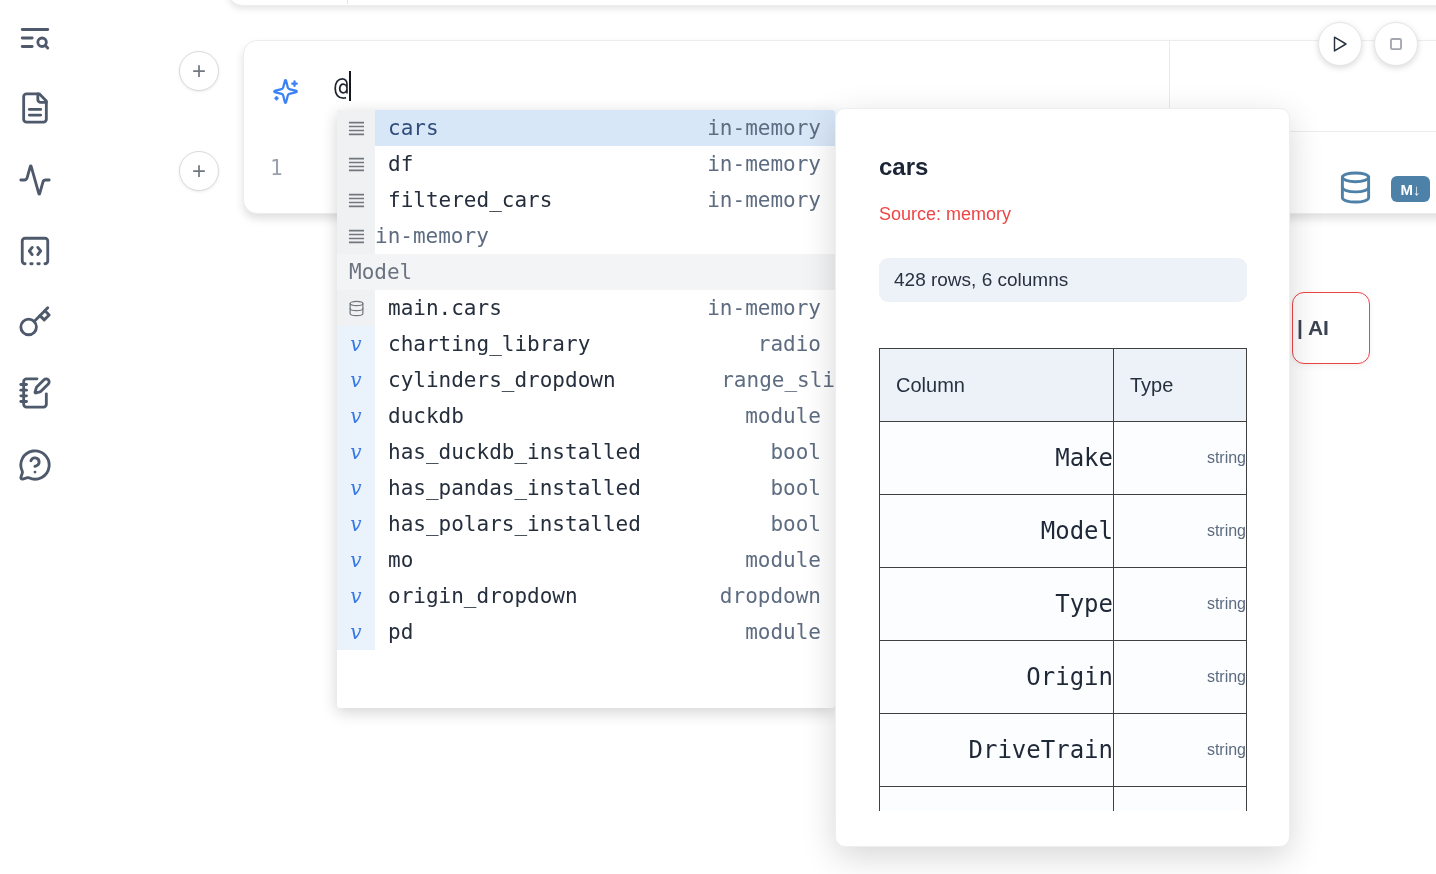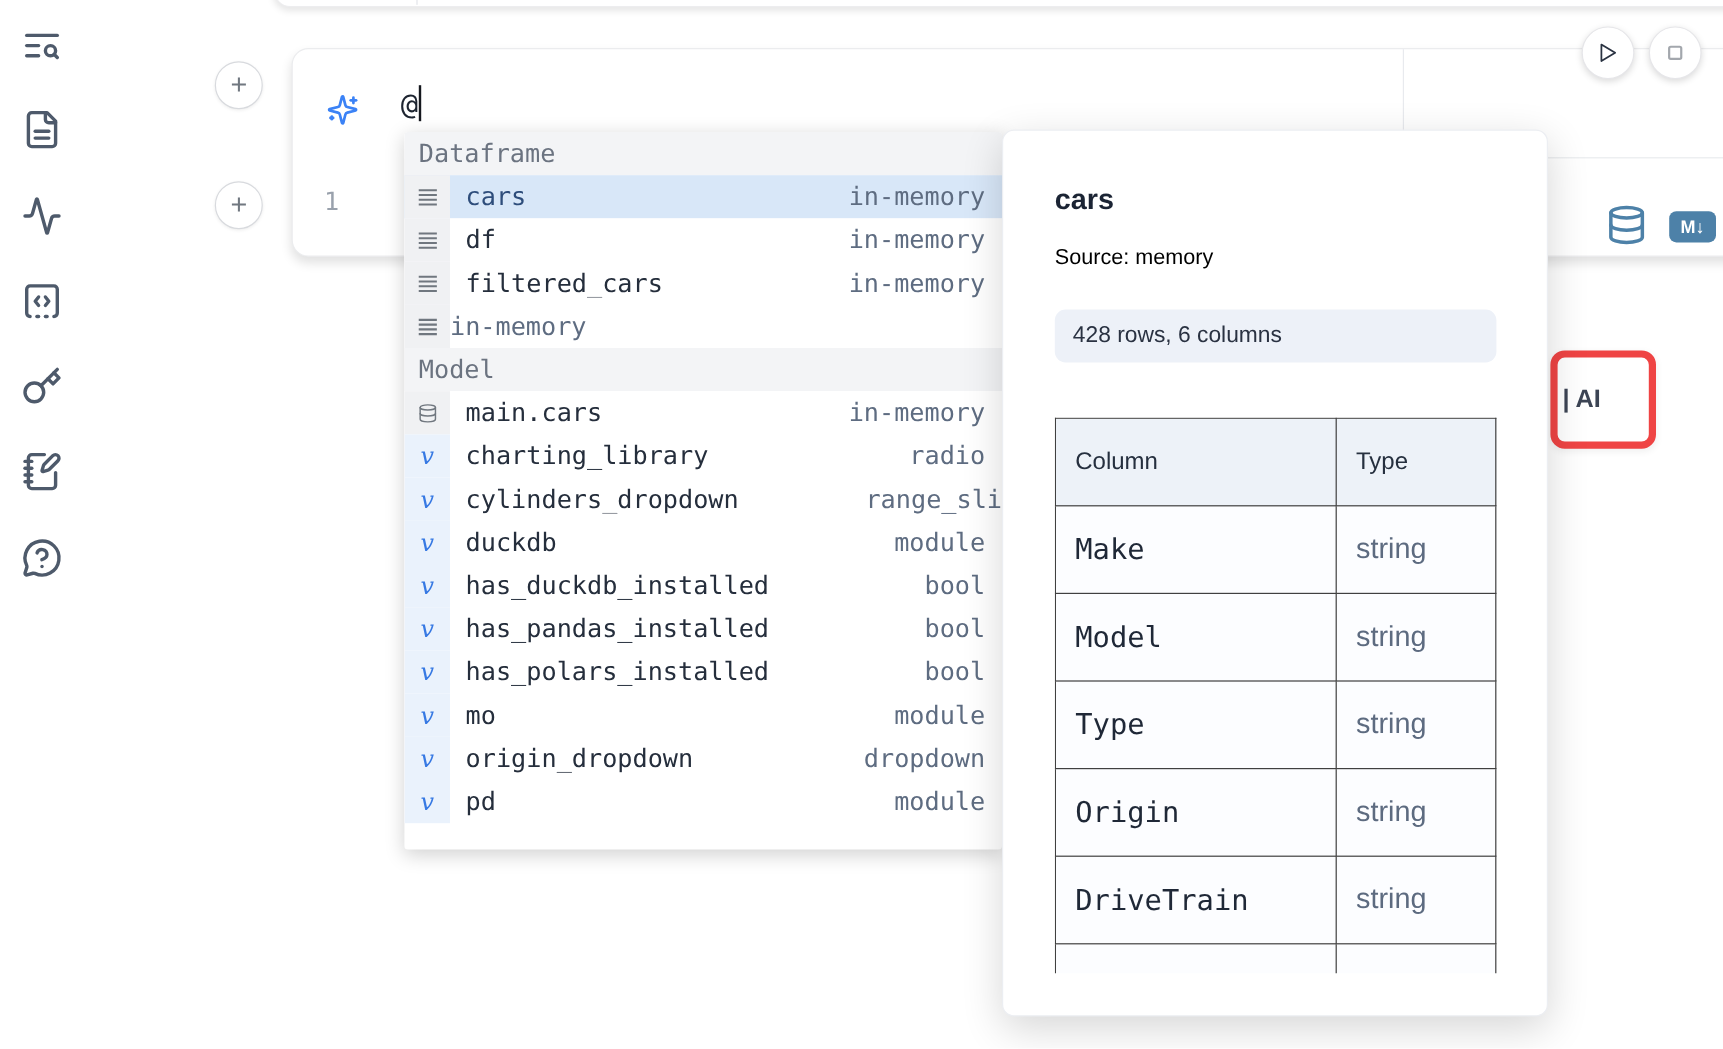--- a/index.html
+++ b/index.html
@@ -52,21 +52,21 @@
   
   .plus-btn{position:absolute;width:38px;height:38px;border-radius:50%;background:#fff;
             border:1.5px solid #d8dade;box-shadow:0 1px 3px rgba(0,0,0,.08);color:#717880;
             font-size:24px;font-weight:300;display:flex;align-items:center;justify-content:center;
             cursor:pointer;z-index:4;}
   .plus-1{left:179px;top:51px;}
   .plus-2{left:179px;top:151px;}
 
   
   .ai-chip{position:absolute;left:1292px;top:292px;width:76px;height:70px;background:#fff;
-           border:6px solid #ef4444;border-radius:12px;box-shadow:0 2px 6px rgba(0,0,0,.06);
+           border:1px solid #ef4444;border-radius:12px;box-shadow:0 2px 6px rgba(0,0,0,.06);
            z-index:5;display:flex;align-items:center;cursor:pointer;}
   .ai-chip span{padding-left:4px;font-size:21px;font-weight:bold;color:#3c4454;}
 
   
   .dropdown{position:absolute;left:337px;top:110px;width:498px;height:598px;background:#fff;
             z-index:20;border-radius:3px;box-shadow:0 4px 16px rgba(0,0,0,.18);overflow:hidden;
             font-family:"DejaVu Sans Mono",monospace;font-size:21px;}
   .dd-header{height:36px;line-height:36px;background:#f3f4f6;color:#6b7380;padding-left:12px;}
   .dd-row{height:36px;display:flex;align-items:center;background:#fff;cursor:pointer;}
   .dd-row.sel{background:#d8e7f8;}
@@ -79,32 +79,32 @@
   .vg{font-family:"DejaVu Serif",serif;font-style:italic;font-size:20px;color:#3779e3;}
   .dd-name{flex:1;padding-left:13px;color:#252e3c;white-space:nowrap;overflow:hidden;}
   .dd-row.sel .dd-name{color:#2e4d7b;}
   .dd-type{padding-right:14px;color:#5e6c81;white-space:nowrap;}
 
   
   .popup{position:absolute;left:835px;top:108px;width:453px;height:737px;background:#fff;
          border:1px solid #eceef2;border-radius:10px;z-index:30;
          box-shadow:0 10px 34px rgba(0,0,0,.16);}
   .popup-title{position:absolute;left:43px;top:44px;font-size:24px;font-weight:bold;color:#1b2434;}
-  .popup-source{position:absolute;left:43px;top:95px;font-size:18px;color:#000000;}
+  .popup-source{position:absolute;left:43px;top:95px;font-size:18px;color:#ef4444;}
   .shape-badge{position:absolute;left:43px;top:149px;width:353px;height:44px;background:#edf1f8;
                border-radius:9px;line-height:44px;padding-left:15px;font-size:19px;color:#2a3242;}
   .tbl-wrap{position:absolute;left:43px;top:239px;width:369px;height:463px;overflow:hidden;}
   table.schema{width:368px;border-collapse:collapse;table-layout:fixed;}
   table.schema th,table.schema td{border:1px solid #404040;height:72px;padding:0 0 0 16px;
                text-align:left;vertical-align:middle;margin-top:40px;}
   table.schema th{background:#edf2f8;font-weight:400;font-size:20px;color:#26303f;}
   table.schema col.c1{width:234px;}
-  table.schema td{background:#fcfdff;}
+  table.schema td{background:#fcfdff;text-align:right;}
   td.mono{font-family:"DejaVu Sans Mono",monospace;font-size:24px;color:#1f2837;}
-  td.typ{font-size:24px;color:#5d6b80;}
+  td.typ{font-size:16px;color:#5d6b80;}
 </style>
 </head>
 <body>
 
 <div class="stage">
 
   <div class="side-icon" style="top:21px">
     <svg viewBox="0 0 24 24">
         <path d="M21 6H3"></path>
         <path d="M10 12H3"></path>
@@ -204,21 +204,20 @@
     <svg viewBox="0 0 24 24">
         <rect x="6.5" y="6.5" width="11" height="11" rx="1.5"></rect>
       </svg>
   </div>
 
   <div class="ai-chip">
     <span>| AI</span>
   </div>
 
   <div class="dropdown">
-    <div class="dd-header">Dataframe</div>
 
     <div class="dd-row sel">
       <span class="gut gut-df">
           <svg class="rows-ic" viewBox="0 0 18 15">
             <path d="M1 1.2h16M1 5.4h16M1 9.6h16M1 13.8h16"></path>
           </svg>
         </span>
       <span class="dd-name">cars</span>
       <span class="dd-type">in-memory</span>
     </div>

